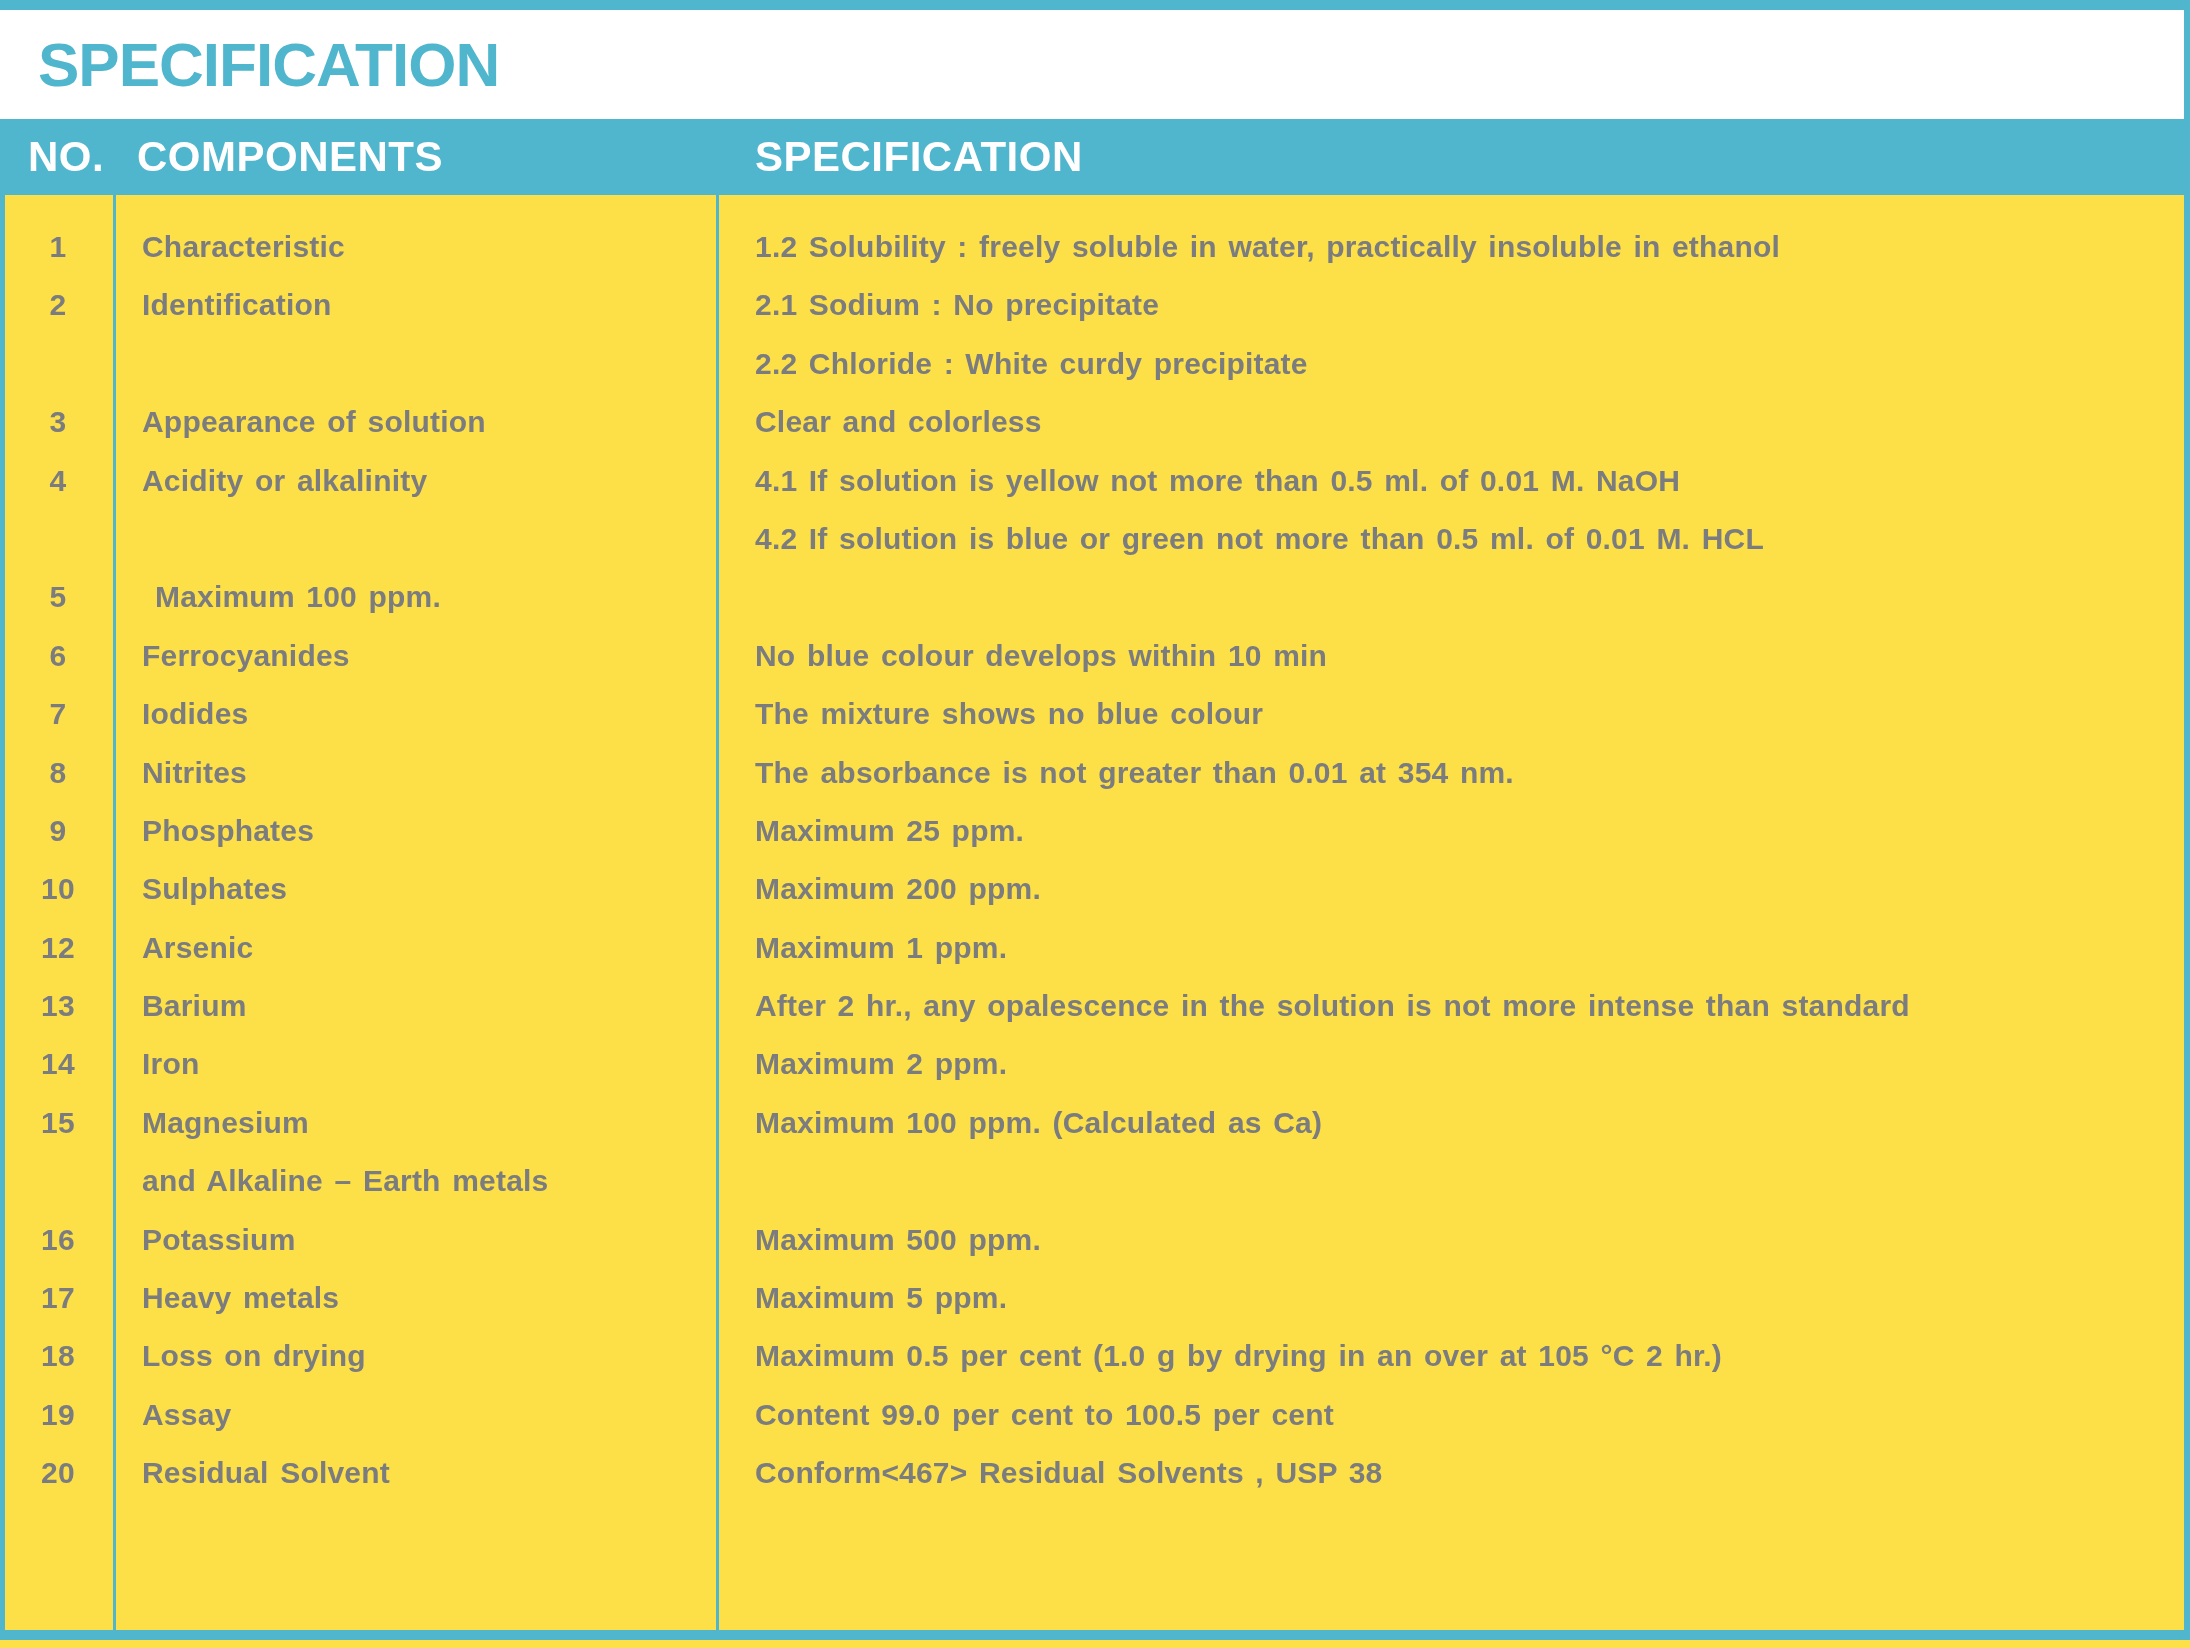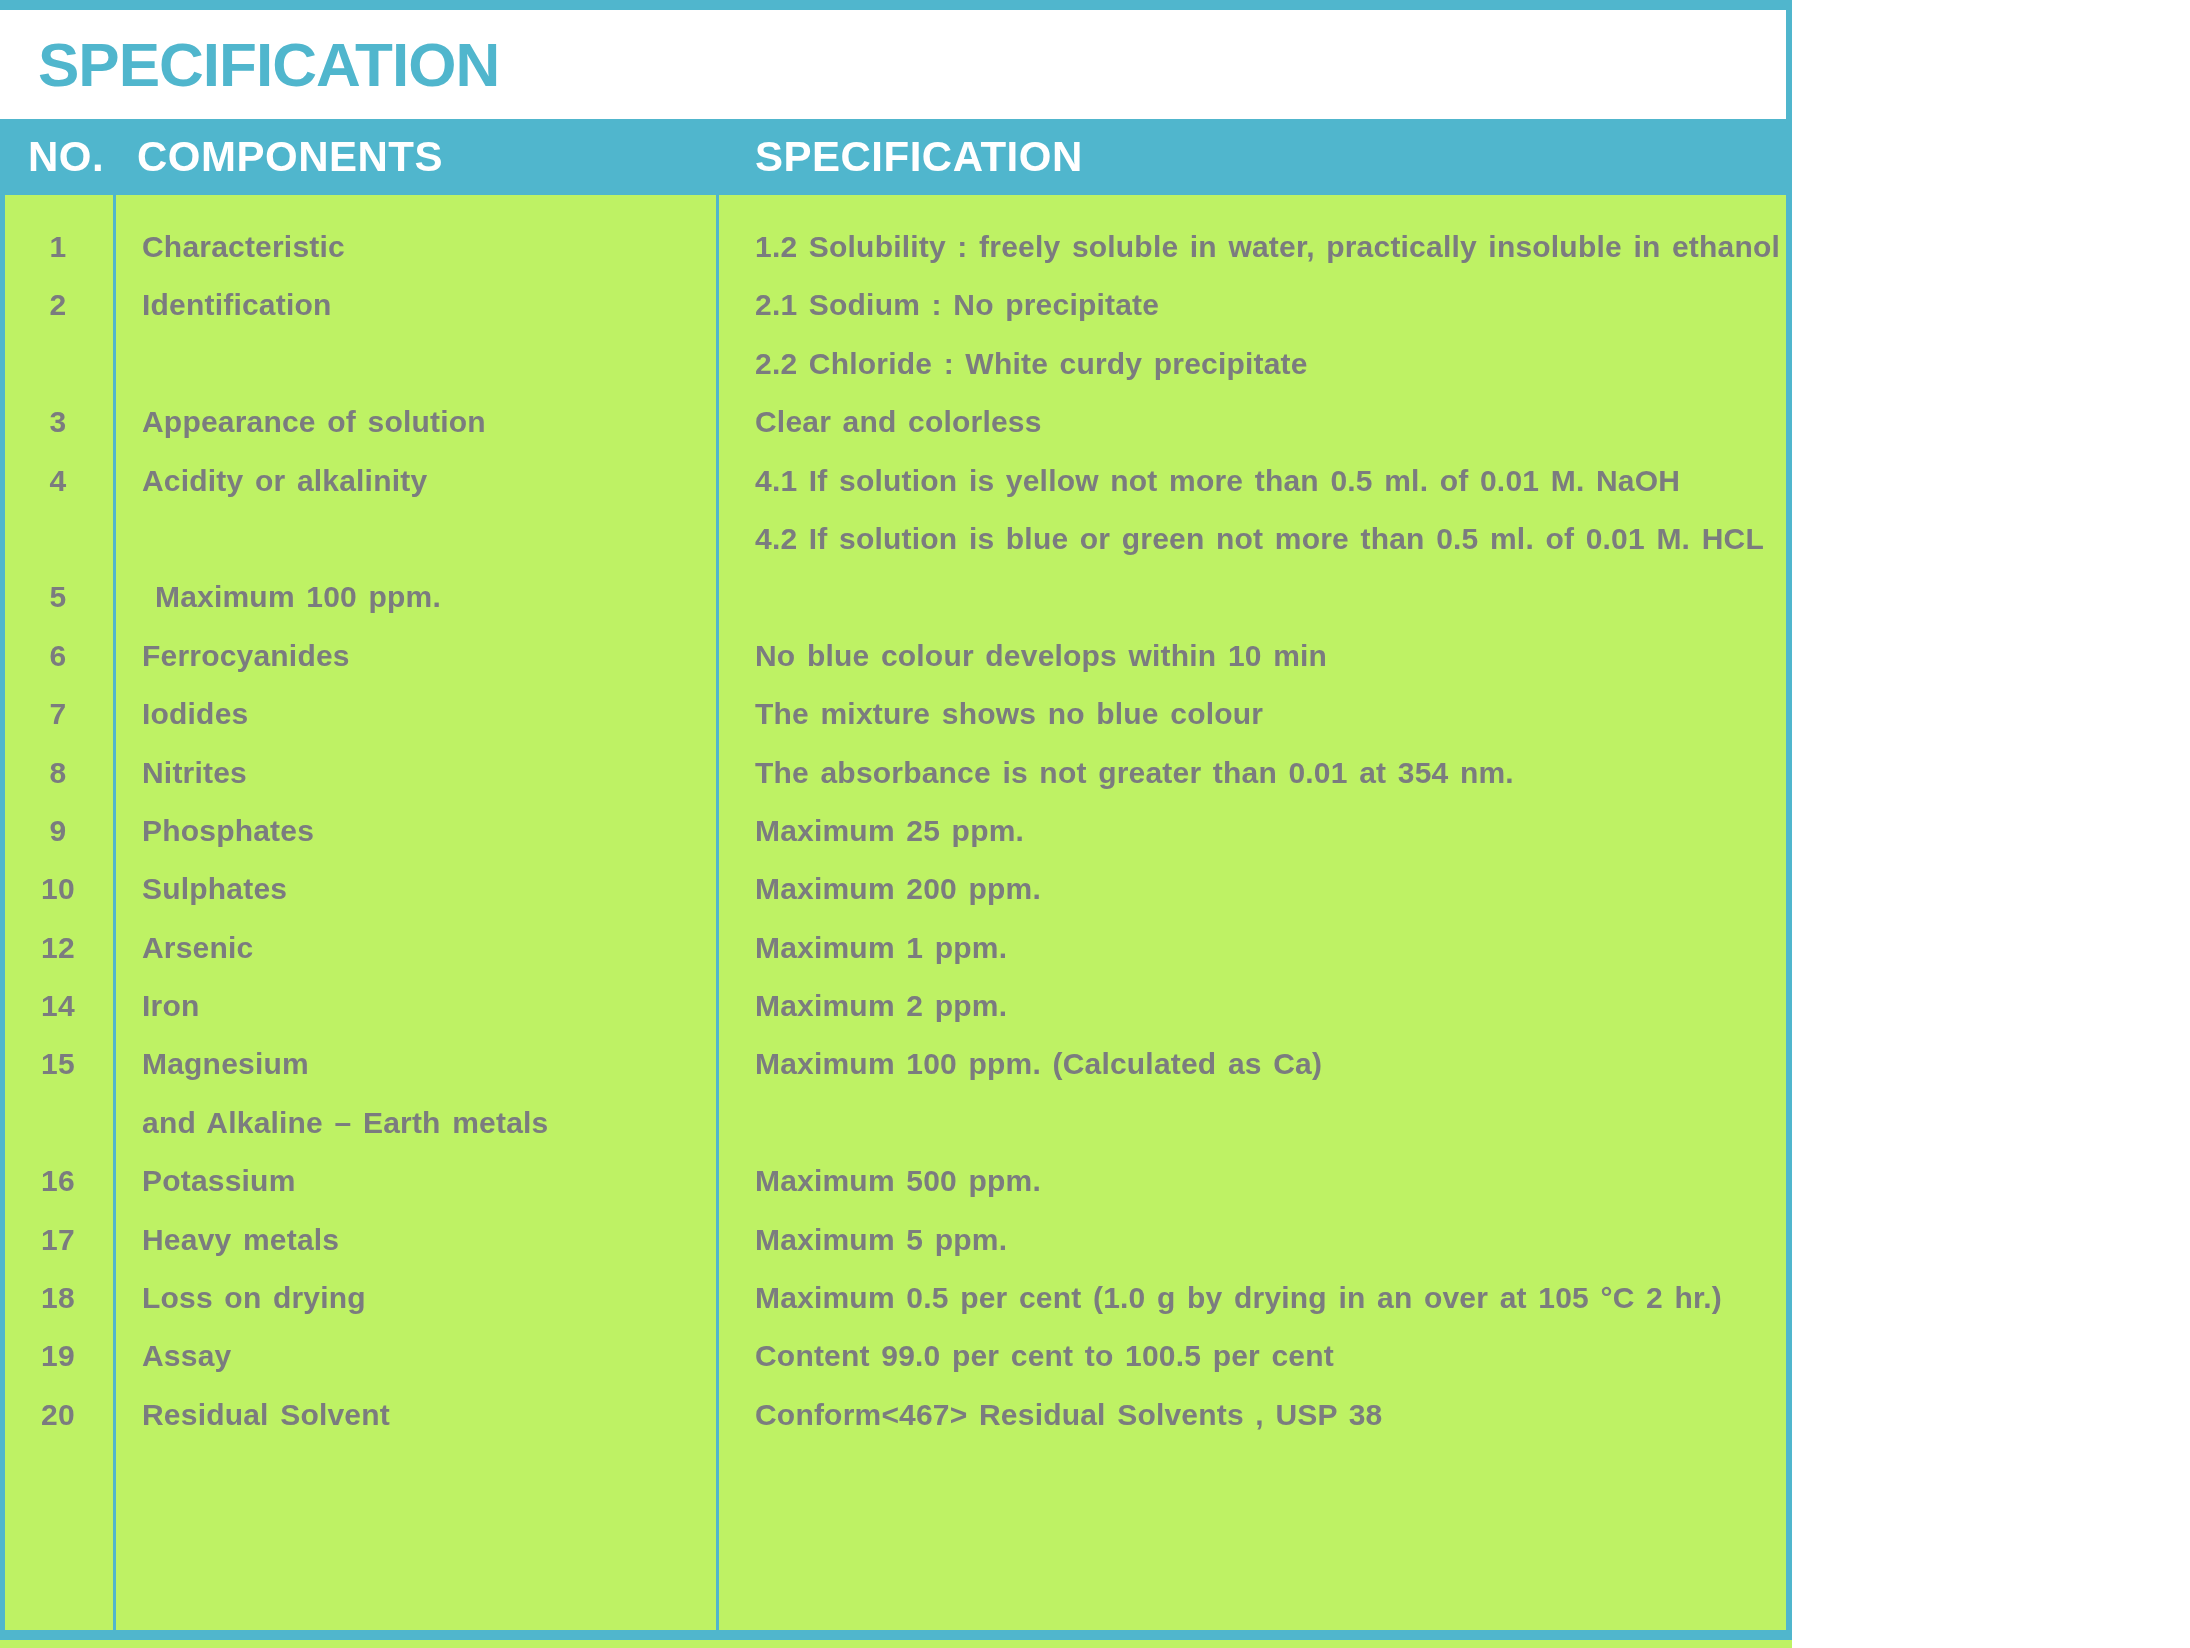--- a/index.html
+++ b/index.html
@@ -3,22 +3,22 @@
 <meta charset="utf-8">
 <style>
   :root{
     --accent:#50b6cd;
     --text:#7b7c7f;
     --header-text:#ffffff;
   }
   html,body{margin:0;padding:0;background:#ffffff;}
   .page{
     position:relative;
-    width:1792px;height:1648px;
-    background:#bef264;
+    width:2190px;height:1648px;
+    background:#fde047;
     overflow:hidden;
     font-family:"Liberation Sans","DejaVu Sans",sans-serif;
   }
   
   .bar{position:absolute;background:var(--accent);}
   .bar-top{top:0;left:0;right:0;height:10px;}
   .bar-bottom{bottom:8px;left:0;right:0;height:10px;}
   .bar-left{top:0;bottom:8px;left:0;width:5px;}
   .bar-right{top:0;bottom:8px;right:0;width:6px;}
 
@@ -219,20 +219,31 @@
           <div class="line">12</div>
         </div>
       <div class="cell col-comp cell-comp">
           <div class="line">Arsenic</div>
         </div>
       <div class="cell col-spec cell-spec">
           <div class="line">Maximum 1 ppm.</div>
         </div>
     </div>
 
+    <div class="trow">
+      <div class="cell col-no">
+          <div class="line">13</div>
+        </div>
+      <div class="cell col-comp cell-comp">
+          <div class="line">Barium</div>
+        </div>
+      <div class="cell col-spec cell-spec">
+          <div class="line">After 2 hr., any opalescence in the solution is not more intense than standard</div>
+        </div>
+    </div>
 
     <div class="trow">
       <div class="cell col-no">
           <div class="line">14</div>
         </div>
       <div class="cell col-comp cell-comp">
           <div class="line">Iron</div>
         </div>
       <div class="cell col-spec cell-spec">
           <div class="line">Maximum 2 ppm.</div>

